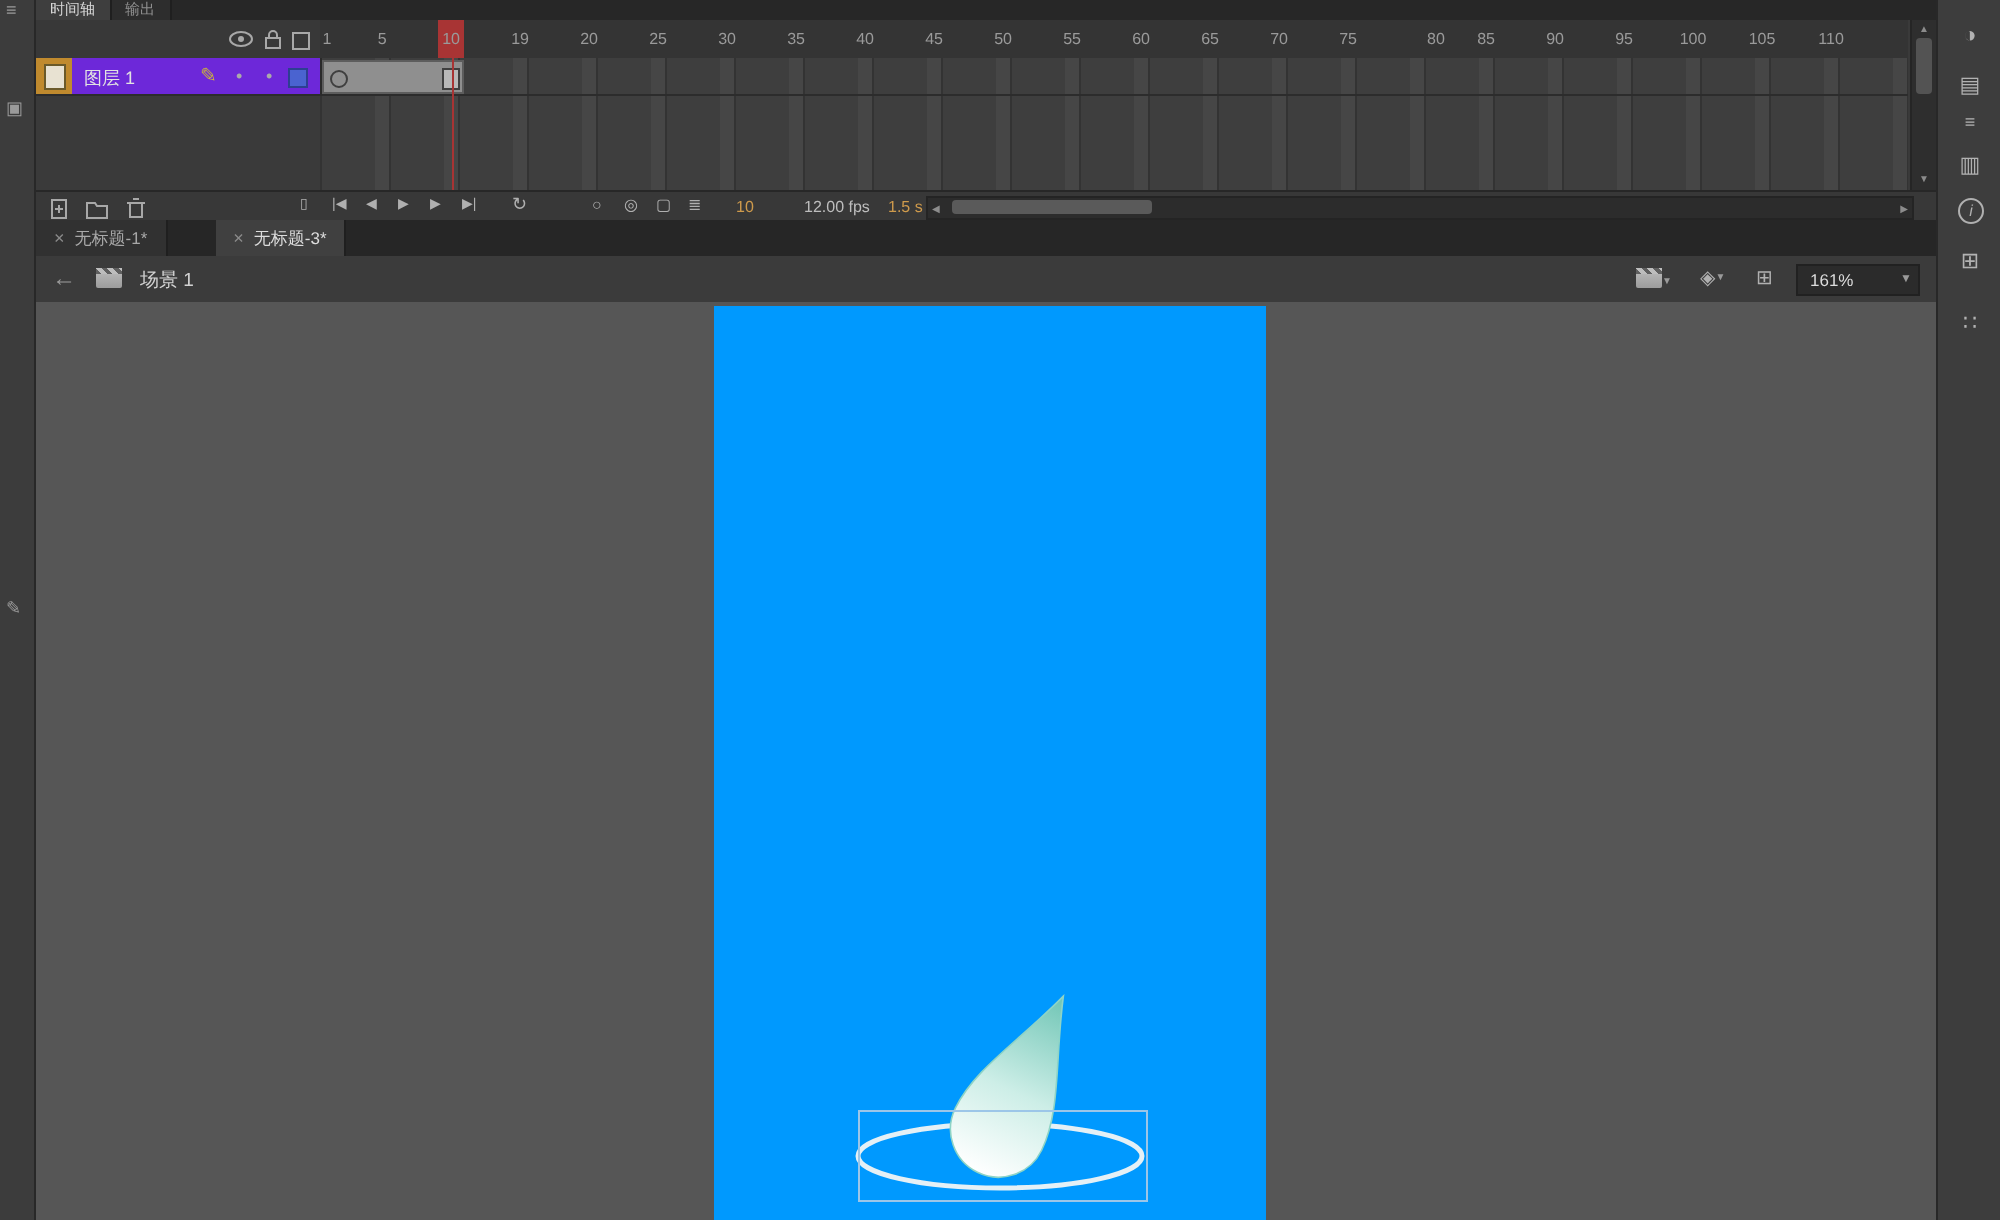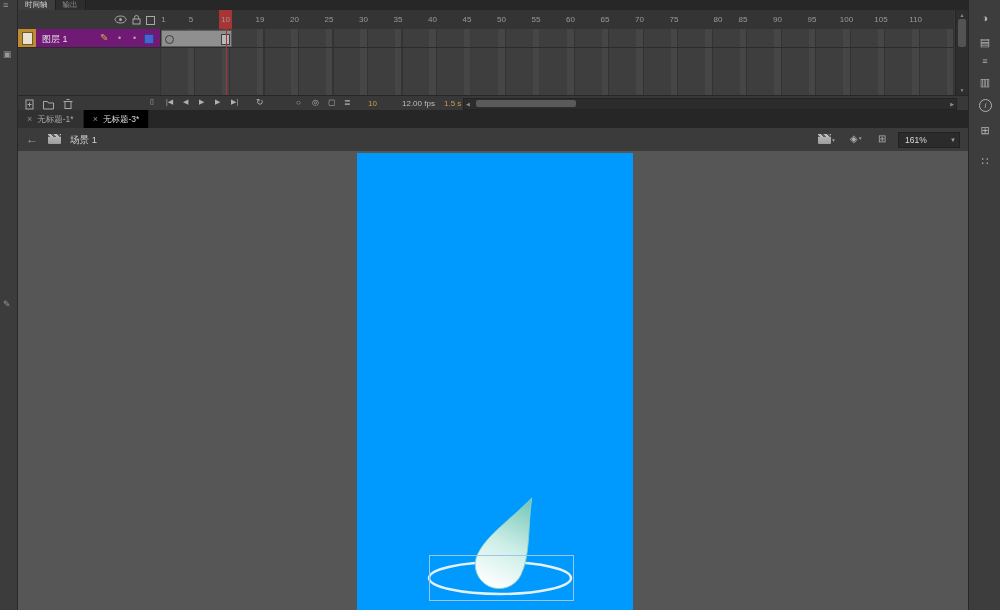--- a/index.html
+++ b/index.html
@@ -32,21 +32,21 @@
   .grid{position:absolute;left:142px;top:19px;width:794px;height:66px;background:#3e3e3e;
         background-image:
           repeating-linear-gradient(90deg, rgba(255,255,255,0.045) 27.6px, rgba(255,255,255,0.045) 34.5px, transparent 34.5px, transparent 62.1px),
           repeating-linear-gradient(90deg, rgba(0,0,0,0.18) 0 1px, transparent 1px 34.5px);}
   .row-divider{position:absolute;left:0;top:18px;width:100%;height:1px;background:#2c2c2c;}
   .frame-span{position:absolute;left:1px;top:1px;height:15px;background:#8f8f8f;border:1px solid #5d5d5d;}
   .keyframe-circle{position:absolute;left:3px;top:4px;width:7px;height:7px;border:1px solid #3f3f3f;border-radius:50%;}
   .span-end{position:absolute;top:3px;width:7px;height:9px;border:1px solid #3f3f3f;background:#b8b8b8;}
   .playhead-line{position:absolute;top:19px;width:1px;height:66px;background:var(--playhead-red,#a83434);z-index:3;}
 
-  .layer-row{position:absolute;left:0;top:19px;width:142px;height:18px;background:#701a75;border-right:1px solid #2a2a2a;border-bottom:1px solid #2c2c2c;text-align:center;}
+  .layer-row{position:absolute;left:0;top:19px;width:142px;height:18px;background:#6d28d9;border-right:1px solid #2a2a2a;border-bottom:1px solid #2c2c2c;text-align:center;}
   .layer-hl{position:absolute;left:0;top:0;width:18px;height:18px;background:#c08a2e;}
   .layer-page{position:absolute;left:4px;top:3px;width:9px;height:11px;background:#e8e2d2;border:1px solid #6b5a2a;}
   .layer-name{position:absolute;left:24px;top:4px;font-size:9px;color:#e2e2e2;white-space:nowrap;}
   .layer-row .pencil{position:absolute;left:82px;top:3px;font-size:10px;color:#c9b03f;}
   .ldot{position:absolute;top:4px;font-size:9px;color:#aaa;}
   .swatch{position:absolute;left:126px;top:5px;width:8px;height:8px;background:#4a63d0;border:1px solid #2d3f92;}
 
   .vscroll{position:absolute;left:937px;top:0;width:12px;height:85px;background:#2e2e2e;border-left:1px solid #252525;}
   .vscroll .arr{position:absolute;left:0;width:12px;text-align:center;font-size:5px;color:#8c8c8c;}
   .vscroll .thumb{position:absolute;left:2px;top:9px;width:8px;height:28px;background:#535353;border-radius:2px;}
@@ -55,21 +55,21 @@
   .tl-toolbar .btn{position:absolute;top:2px;font-size:7px;color:#b0b0b0;cursor:default;white-space:nowrap;}
   .tl-toolbar .stat{position:absolute;top:3px;font-size:8px;white-space:nowrap;}
   .orange{color:var(--accent-orange,#ce9a4c);}
   .hscroll{position:absolute;left:445px;top:2px;width:492px;height:10px;background:#2c2c2c;border:1px solid #242424;}
   .hscroll .arr{position:absolute;top:2px;font-size:5px;color:#8c8c8c;}
   .hscroll .thumb{position:absolute;left:12px;top:1px;width:100px;height:7px;background:#5a5a5a;border-radius:2px;}
 
   
   .doc-tabs{left:18px;top:110px;width:950px;height:18px;background:#262626;border-bottom:7px solid #a3a3a3;display:flex;}
   .dtab{height:18px;line-height:18px;font-size:8.5px;padding:0 9px;background:#313131;color:#a8a8a8;border-right:1px solid #1f1f1f;white-space:nowrap;}
-  .dtab.active{background:#000000;color:#dcdcdc;}
+  .dtab.active{background:#404040;color:#dcdcdc;margin-left:24px;}
   .dtab .x{margin-right:5px;color:#8a8a8a;font-size:9px;}
 
   
   .edit-bar{left:18px;top:128px;width:950px;height:23px;background:#3b3b3b;border-bottom:1px solid #262626;}
   .edit-bar .back{position:absolute;left:8px;top:4px;font-size:12px;color:#9a9a9a;}
   .clapper{width:13px;height:10px;background:linear-gradient(#bdbdbd,#9c9c9c);position:relative;border-radius:1px;display:inline-block;}
   .clapper::before{content:"";position:absolute;top:0;left:0;right:0;height:3px;
                    background:repeating-linear-gradient(45deg,#5f5f5f 0 2px,#bdbdbd 2px 4px);}
   .scene-clap{position:absolute;left:30px;top:6px;}
   .scene-name{position:absolute;left:52px;top:6px;font-size:9.5px;color:#d2d2d2;white-space:nowrap;}

